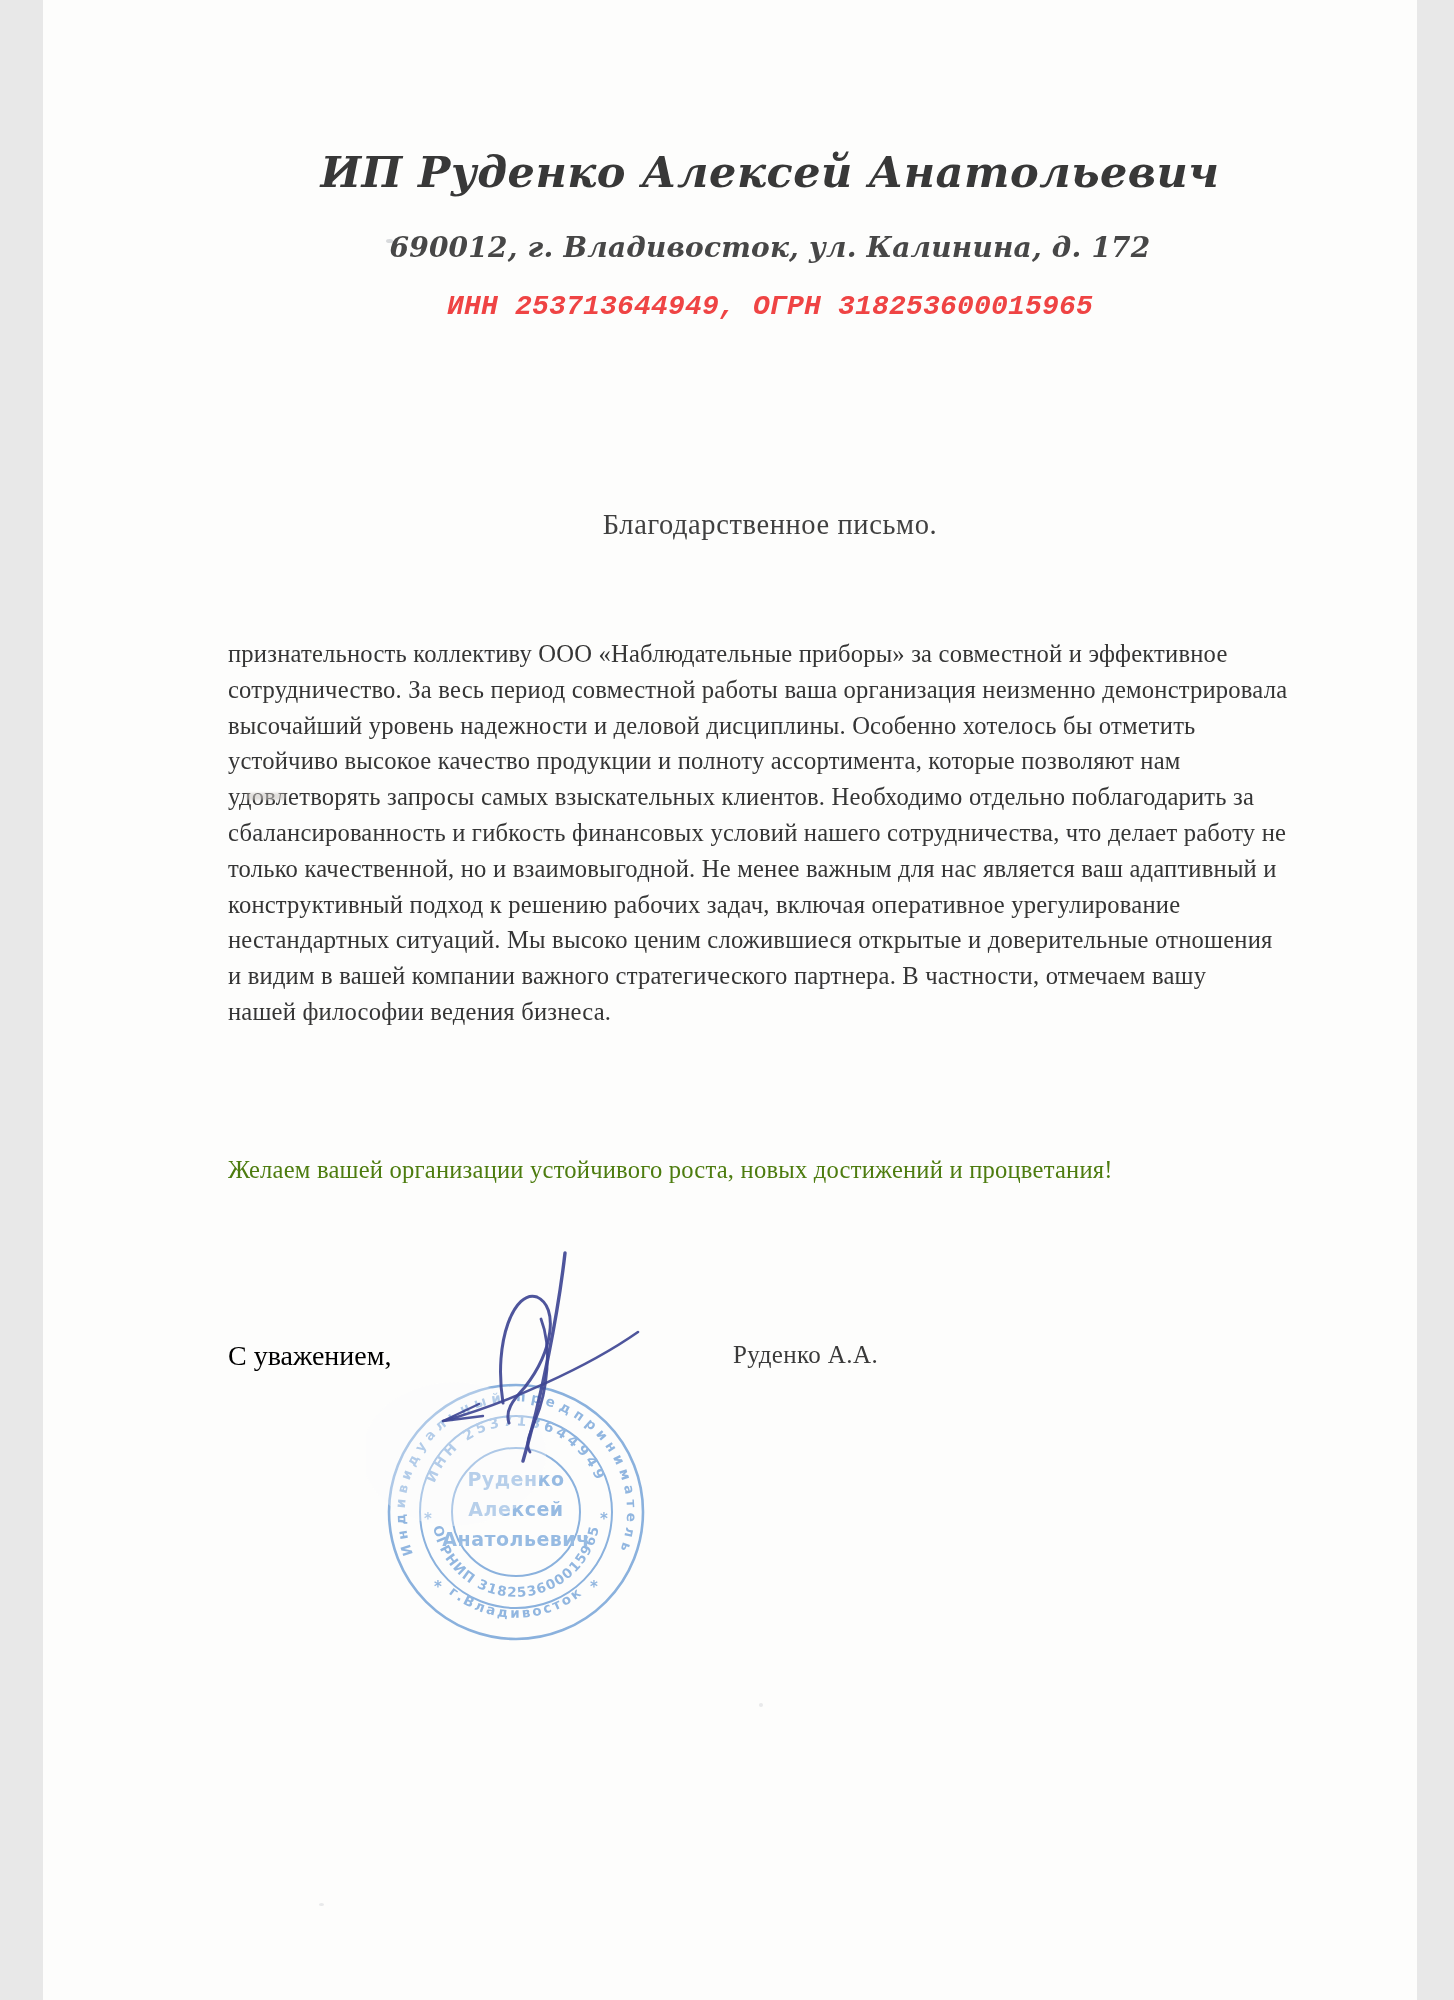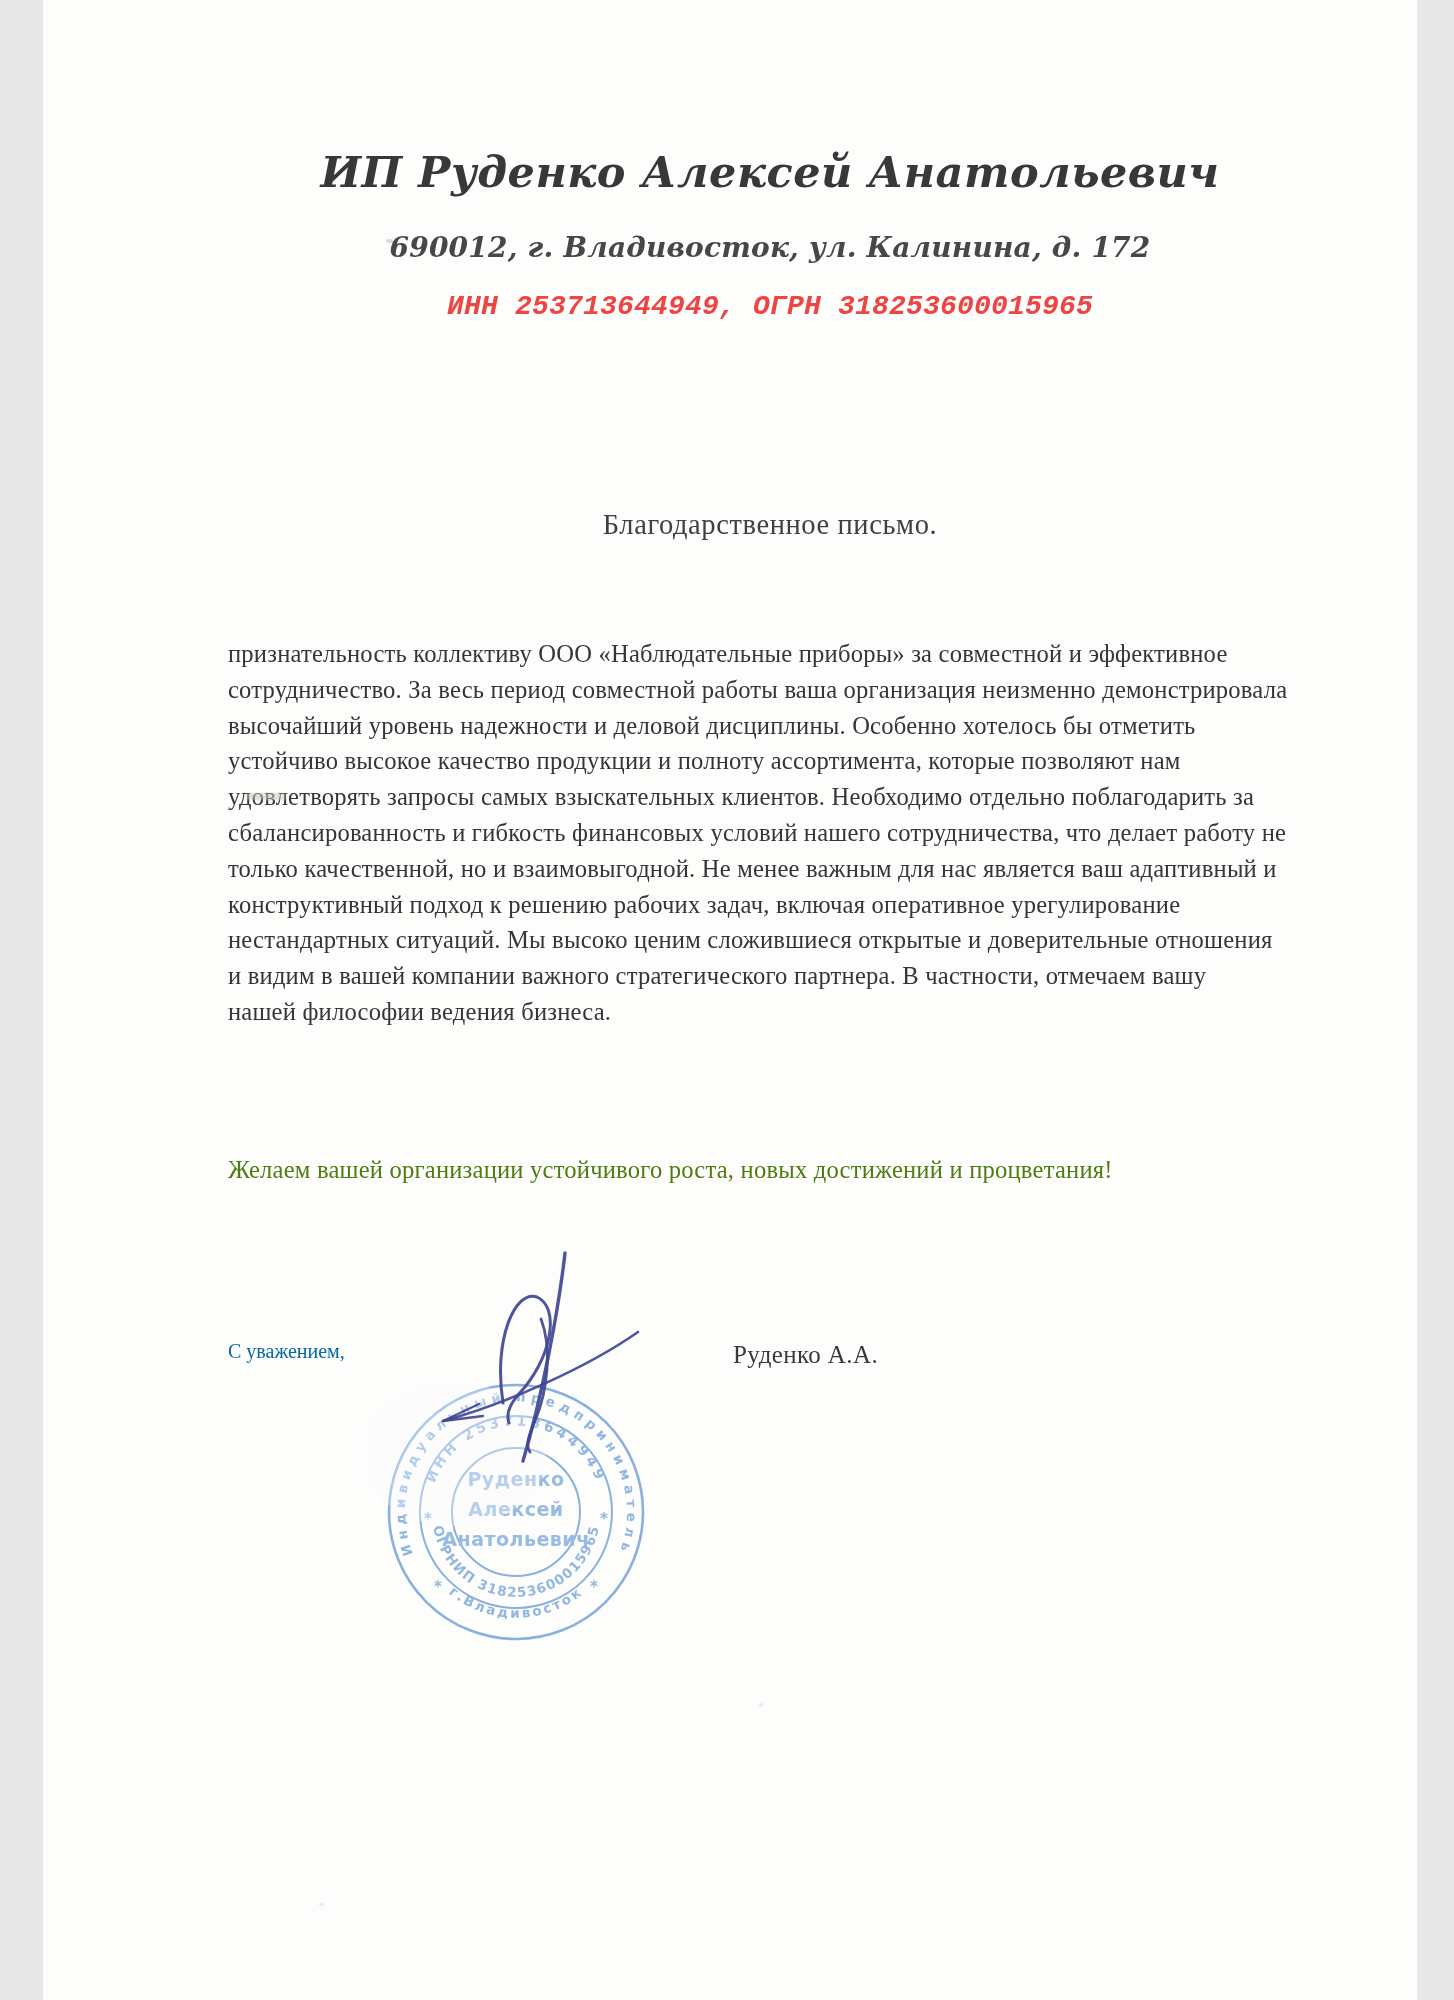--- a/index.html
+++ b/index.html
@@ -41,21 +41,21 @@
     font-size:24.6px;line-height:35.8px;
     color:#353535;letter-spacing:.2px;
   }
   .body-text .line{white-space:nowrap;height:35.8px;}
   .closing-wish{
     top:1156px;left:185px;
     font-size:24.6px;color:#4d7c0f;letter-spacing:.2px;white-space:nowrap;
   }
   .regards{
     top:1340px;left:185px;
-    font-size:20px;color:#0369a1;
+    font-size:28px;color:#000000;
   }
   .signatory-name{
     top:1341px;left:690px;
     font-size:25px;color:#3a3a3a;letter-spacing:.4px;
   }
   .stamp-svg{
     left:323px;top:1362px;
     filter:blur(.4px);
     opacity:.9;
   }

